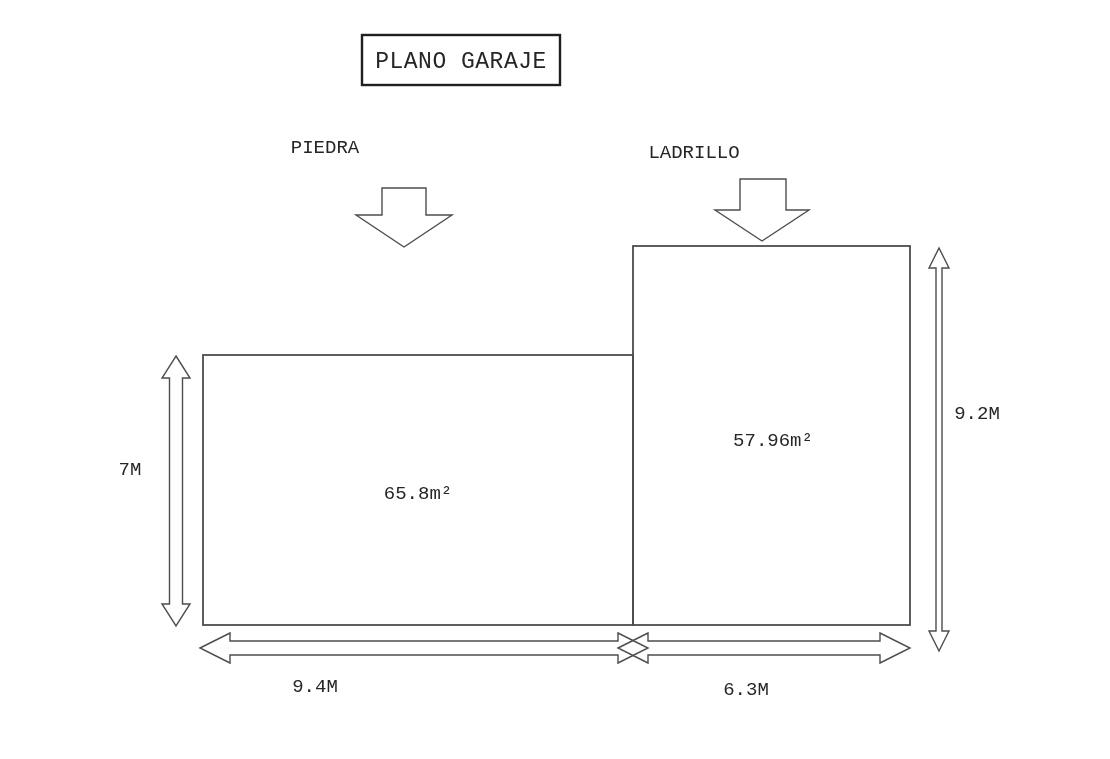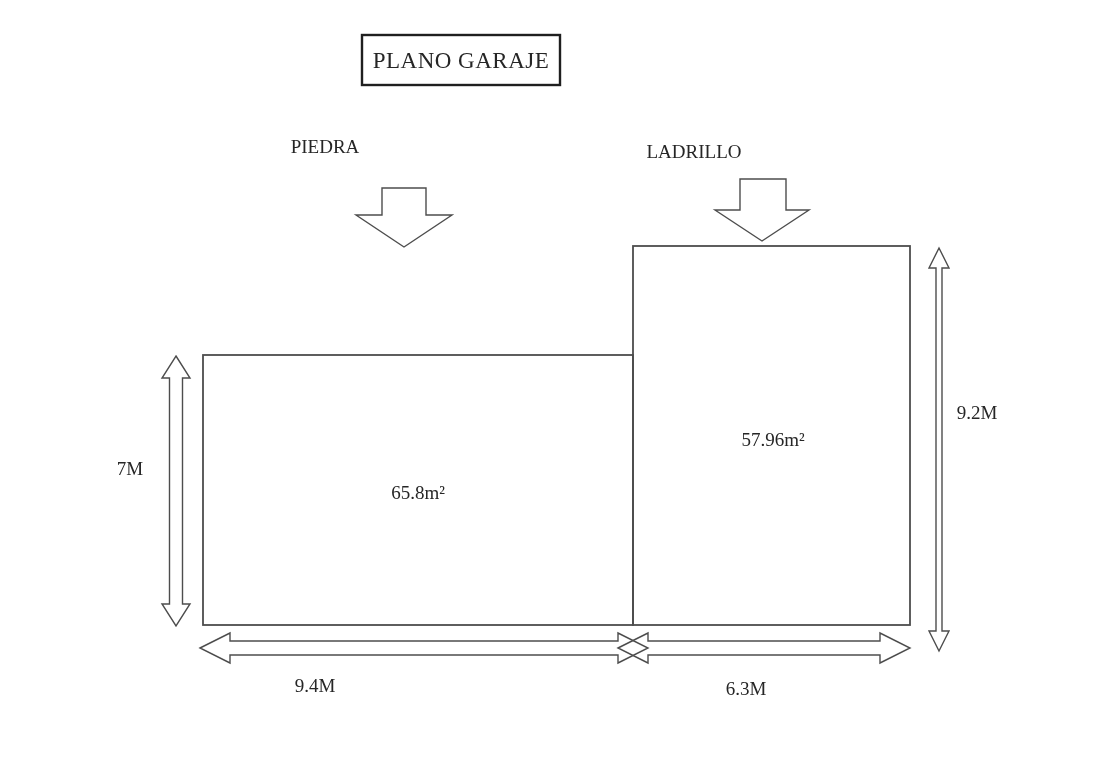--- a/index.html
+++ b/index.html
@@ -12,21 +12,21 @@
     margin: 0;
     padding: 0;
     background: var(--background);
   }
   .canvas {
     position: relative;
     width: 1110px;
     height: 759px;
     background: var(--background);
     overflow: hidden;
-    font-family: Liberation Serif, serif;
+    font-family: Liberation Mono, monospace;
   }
   svg { display: block; }
   .room {
     fill: none;
     stroke: var(--line);
     stroke-width: 1.8;
   }
   .shape {
     fill: none;
     stroke: var(--line);

